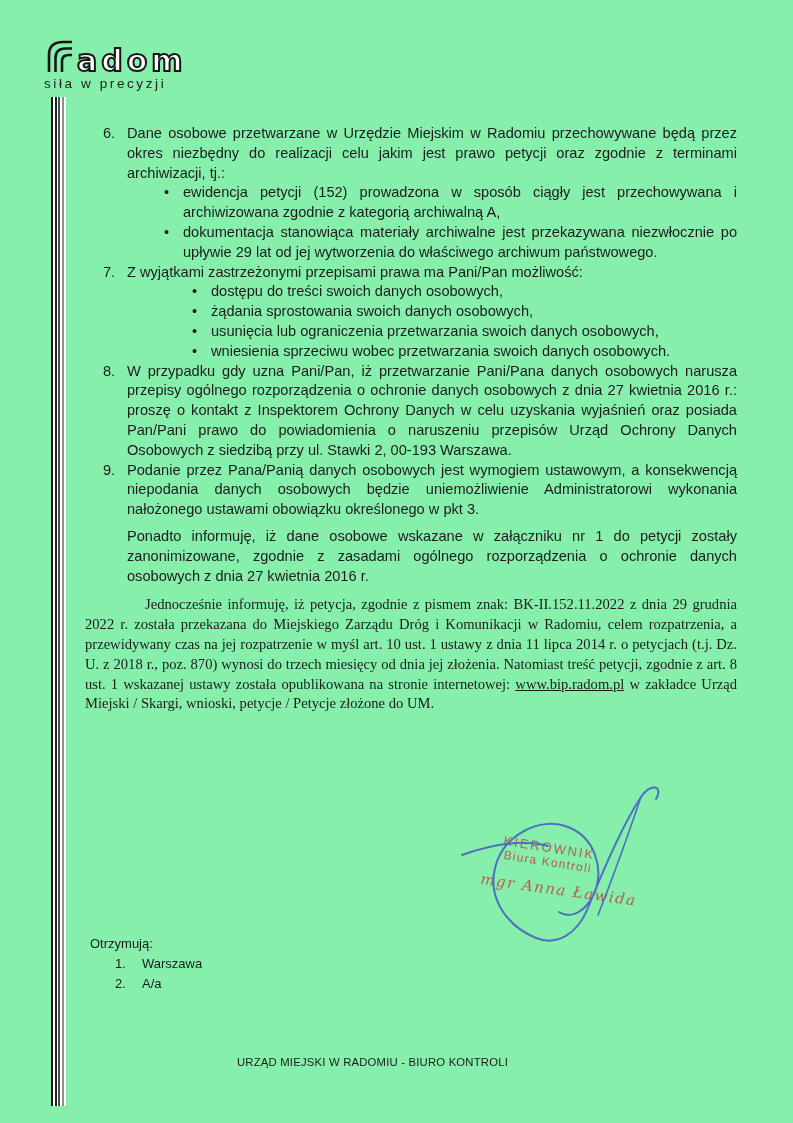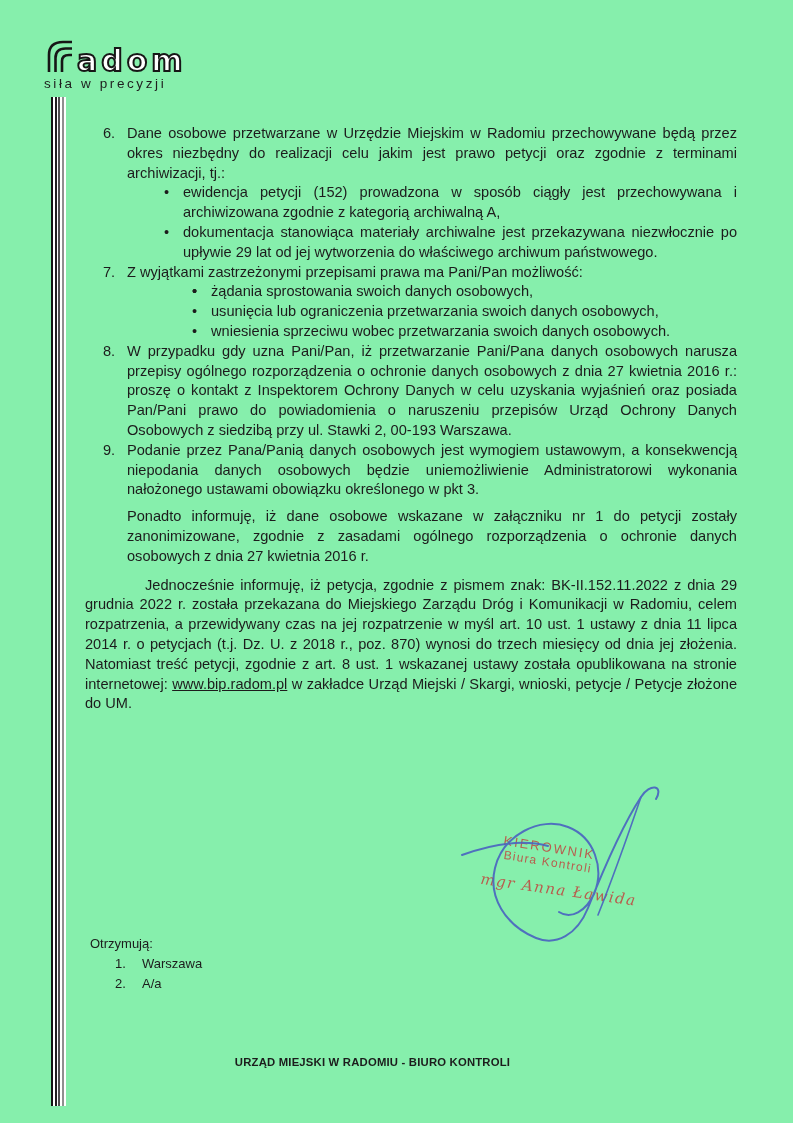--- a/index.html
+++ b/index.html
@@ -27,21 +27,21 @@
   .content ol{list-style:none;margin:0;padding:0;}
   .item{position:relative;padding-left:42px;margin:0;}
   .item > .num{position:absolute;left:18px;top:0;}
   .bullets{list-style:none;margin:0;padding:0;}
   .bullets li{position:relative;}
   .bullets.lvl-a li{padding-left:56px;}
   .bullets.lvl-a li .dot{position:absolute;left:37px;top:0;}
   .bullets.lvl-b li{padding-left:84px;}
   .bullets.lvl-b li .dot{position:absolute;left:65px;top:0;}
   .p-ponadto{margin:7px 0 0 42px;}
-  .p-jedno{margin:9px 0 0 0;text-indent:60px;}
+  .p-jedno{margin:9px 0 0 0;text-indent:60px;font-family:Liberation Serif, serif;}
   .link{text-decoration:underline;}
 
   
   .sign-area{position:absolute;left:420px;top:780px;width:290px;height:170px;}
   .stamp-line{position:absolute;color:#c0453e;opacity:.85;white-space:nowrap;
     transform:rotate(9deg);transform-origin:left top;}
   .stamp-l1{left:85px;top:53px;font-size:13px;letter-spacing:2px;}
   .stamp-l2{left:85px;top:68px;font-size:12px;letter-spacing:1.2px;}
   .stamp-name{left:62px;top:90px;font-size:15px;letter-spacing:1.5px;
     font-family:"DejaVu Serif","Liberation Serif",serif;font-style:italic;
@@ -49,21 +49,21 @@
   .sig-svg{position:absolute;left:0;top:0;}
 
   
   .received{position:absolute;left:90px;top:934px;font-size:13px;line-height:20px;}
   .received ol{list-style:none;margin:0;padding:0;}
   .received li{position:relative;padding-left:52px;}
   .received li .num{position:absolute;left:25px;top:0;}
 
   
   .footer{position:absolute;left:0;top:1056px;width:745px;text-align:center;}
-  .footer .f1{font-weight:bold;font-size:11.3px;letter-spacing:.2px;}
+  .footer .f1{font-weight:normal;font-size:11.3px;letter-spacing:.2px;}
   .footer .f2{font-size:11.3px;margin-top:1px;color:#222;}
 </style>
 </head>
 <body>
 
 <div class="page">
 
   <div class="edge-stripes"></div>
 
   <div class="logo">
@@ -85,21 +85,21 @@
         <span>Dane osobowe przetwarzane w Urzędzie Miejskim w Radomiu przechowywane będą przez okres niezbędny do realizacji celu jakim jest prawo petycji oraz zgodnie z terminami archiwizacji, tj.:</span>
         <ul class="bullets lvl-a">
           <li><span class="dot">•</span><span>ewidencja petycji (152) prowadzona w sposób ciągły jest przechowywana i archiwizowana zgodnie z kategorią archiwalną A,</span></li>
           <li><span class="dot">•</span><span>dokumentacja stanowiąca materiały archiwalne jest przekazywana niezwłocznie po upływie 29 lat od jej wytworzenia do właściwego archiwum państwowego.</span></li>
         </ul>
       </li>
       <li class="item">
         <span class="num">7.</span>
         <span>Z wyjątkami zastrzeżonymi przepisami prawa ma Pani/Pan możliwość:</span>
         <ul class="bullets lvl-b">
-          <li><span class="dot">•</span></li>
+          <li><span class="dot">•</span><span>dostępu do treści swoich danych osobowych,</span></li>
           <li><span class="dot">•</span><span>żądania sprostowania swoich danych osobowych,</span></li>
           <li><span class="dot">•</span><span>usunięcia lub ograniczenia przetwarzania swoich danych osobowych,</span></li>
           <li><span class="dot">•</span><span>wniesienia sprzeciwu wobec przetwarzania swoich danych osobowych.</span></li>
         </ul>
       </li>
       <li class="item">
         <span class="num">8.</span>
         <span>W przypadku gdy uzna Pani/Pan, iż przetwarzanie Pani/Pana danych osobowych narusza przepisy ogólnego rozporządzenia o ochronie danych osobowych z dnia 27 kwietnia 2016 r.: proszę o kontakt z Inspektorem Ochrony Danych w celu uzyskania wyjaśnień oraz posiada Pan/Pani prawo do powiadomienia o naruszeniu przepisów Urząd Ochrony Danych Osobowych z siedzibą przy ul. Stawki 2, 00-193 Warszawa.</span>
       </li>
       <li class="item">

